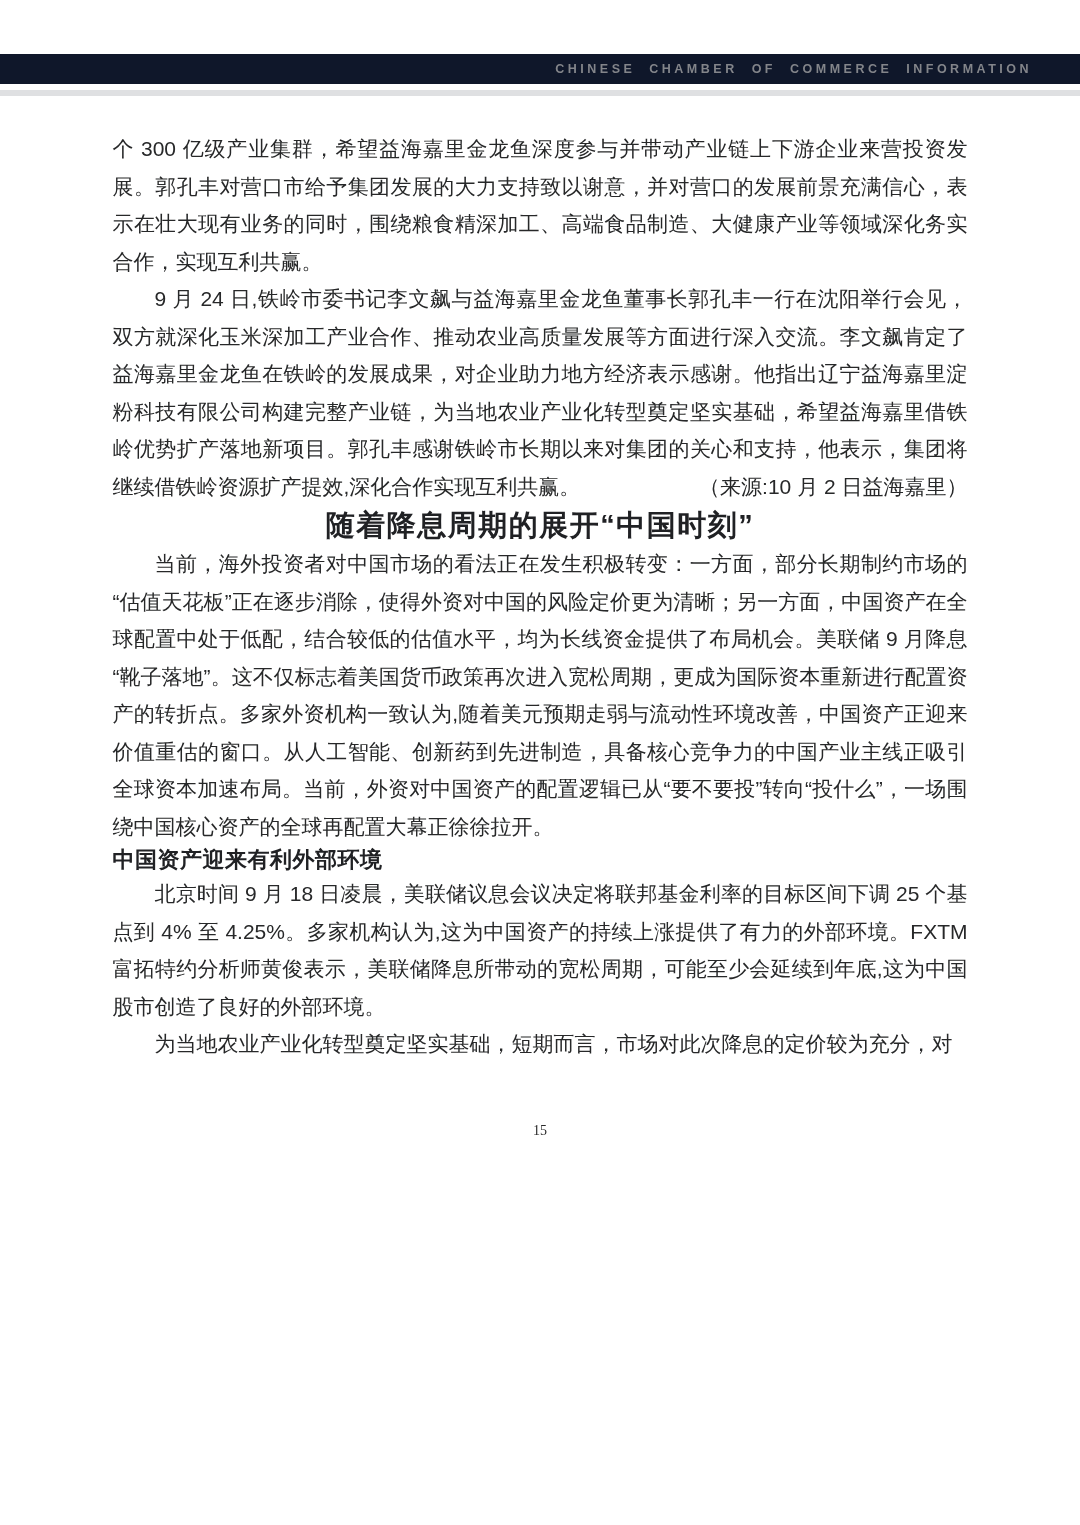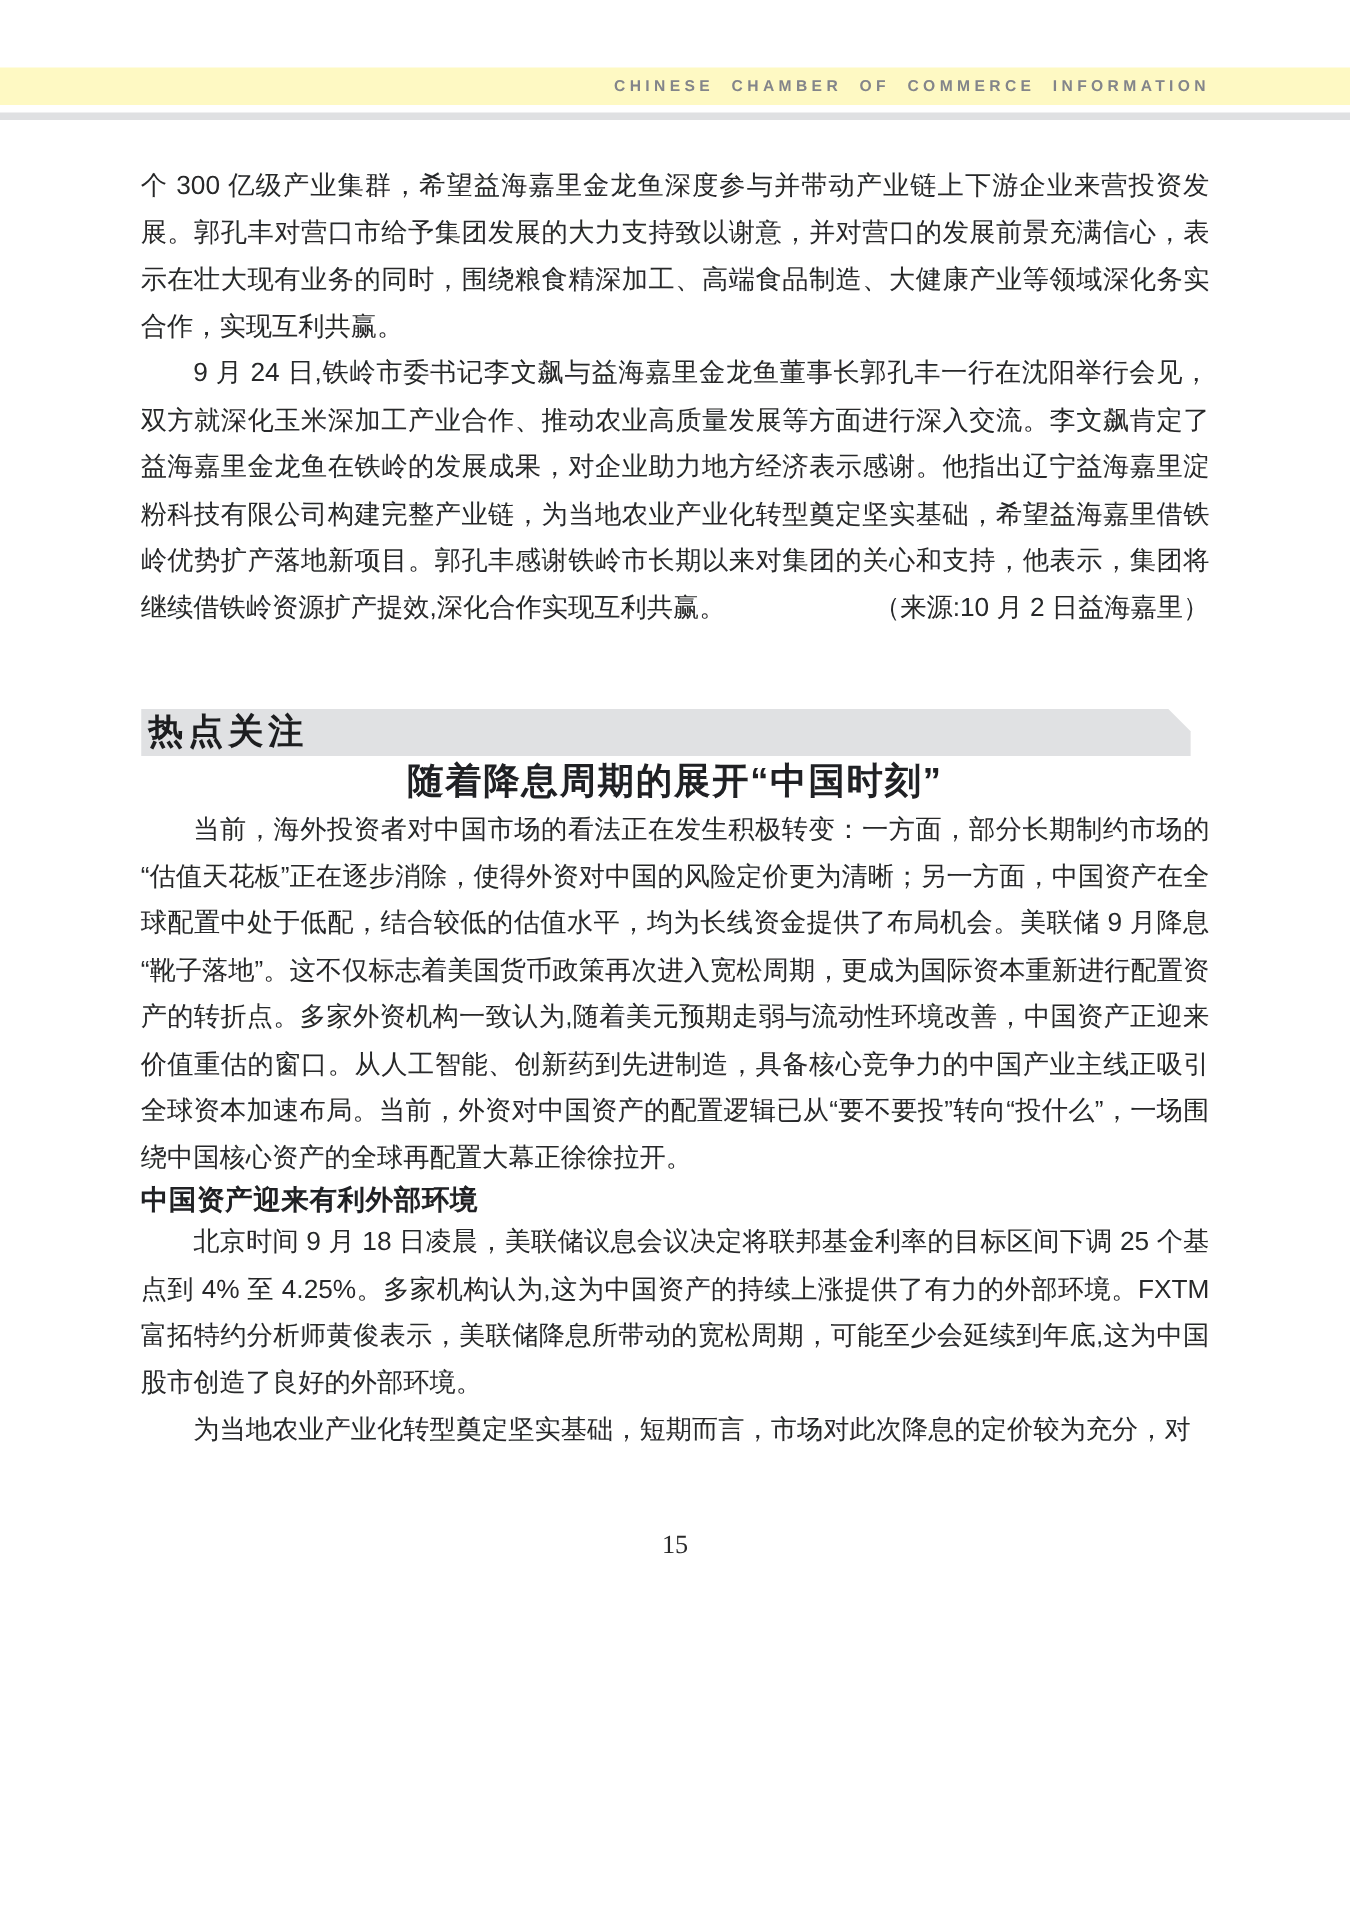--- a/index.html
+++ b/index.html
@@ -7,23 +7,23 @@
     position:relative;
     width:1080px;height:1525px;
     background:#ffffff;
     overflow:hidden;
     box-sizing:border-box;
     padding-top:54px;
     font-family:"Liberation Sans","DejaVu Sans",sans-serif;
   }
   
   .band-main{
-    height:30px;background:#fef9c3;
+    height:30px;background:#0f172a;
     display:flex;align-items:center;justify-content:flex-end;
-    padding-right:112px;box-sizing:border-box;text-align:center;
+    padding-right:48px;box-sizing:border-box;text-align:center;
   }
   .band-main span{
     font-size:12.5px;font-weight:bold;color:#83858a;
     letter-spacing:3.5px;word-spacing:7px;white-space:nowrap;
   }
   .band-thin{margin-top:6px;height:6px;background:#dfe0e2;}
 
   
   .content{
     width:855px;margin:34px auto 1px;
@@ -57,42 +57,39 @@
   .subhead{
     margin-top:16px;height:30px;line-height:30px;
     text-align:left;text-indent:0;
     font-size:22px;font-weight:bold;color:#202124;letter-spacing:0.5px;
   }
   .p-ext1{margin-top:6px;}
 
   .page-footer{
     margin-top:60px;text-align:center;
     font-family:"Liberation Serif","DejaVu Serif",serif;
-    font-size:21px;color:#2a2a2a;
+    font-size:14px;color:#2a2a2a;
   }
 </style>
 </head>
 <body>
 
 <div class="page">
 
   <div class="band-main">
     <span>CHINESE CHAMBER OF COMMERCE INFORMATION</span>
   </div>
   <div class="band-thin"></div>
 
   <div class="content">
 
     <p>个 300 亿级产业集群，希望益海嘉里金龙鱼深度参与并带动产业链上下游企业来营投资发展。郭孔丰对营口市给予集团发展的大力支持致以谢意，并对营口的发展前景充满信心，表示在壮大现有业务的同时，围绕粮食精深加工、高端食品制造、大健康产业等领域深化务实合作，实现互利共赢。</p>
 
     <p class="indent p-news2"><span>9 月 24 日,铁岭市委书记李文飙与益海嘉里金龙鱼董事长郭孔丰一行在沈阳举行会见，双方就深化玉米深加工产业合作、推动农业高质量发展等方面进行深入交流。李文飙肯定了益海嘉里金龙鱼在铁岭的发展成果，对企业助力地方经济表示感谢。他指出辽宁益海嘉里淀粉科技有限公司构建完整产业链，为当地农业产业化转型奠定坚实基础，希望益海嘉里借铁岭优势扩产落地新项目。郭孔丰感谢铁岭市长期以来对集团的关心和支持，他表示，集团将继续借铁岭资源扩产提效,深化合作实现互利共赢。</span><span class="source">（来源:10 月 2 日益海嘉里）</span></p>
 
-    <div class="section-banner">
-      <span>热点关注</span>
-    </div>
 
     <p class="article-title">随着降息周期的展开“中国时刻”</p>
 
     <p class="indent lead">当前，海外投资者对中国市场的看法正在发生积极转变：一方面，部分长期制约市场的“估值天花板”正在逐步消除，使得外资对中国的风险定价更为清晰；另一方面，中国资产在全球配置中处于低配，结合较低的估值水平，均为长线资金提供了布局机会。美联储 9 月降息“靴子落地”。这不仅标志着美国货币政策再次进入宽松周期，更成为国际资本重新进行配置资产的转折点。多家外资机构一致认为,随着美元预期走弱与流动性环境改善，中国资产正迎来价值重估的窗口。从人工智能、创新药到先进制造，具备核心竞争力的中国产业主线正吸引全球资本加速布局。当前，外资对中国资产的配置逻辑已从“要不要投”转向“投什么”，一场围绕中国核心资产的全球再配置大幕正徐徐拉开。</p>
 
     <p class="subhead">中国资产迎来有利外部环境</p>
 
     <p class="indent p-ext1">北京时间 9 月 18 日凌晨，美联储议息会议决定将联邦基金利率的目标区间下调 25 个基点到 4% 至 4.25%。多家机构认为,这为中国资产的持续上涨提供了有力的外部环境。FXTM 富拓特约分析师黄俊表示，美联储降息所带动的宽松周期，可能至少会延续到年底,这为中国股市创造了良好的外部环境。</p>
 
 

